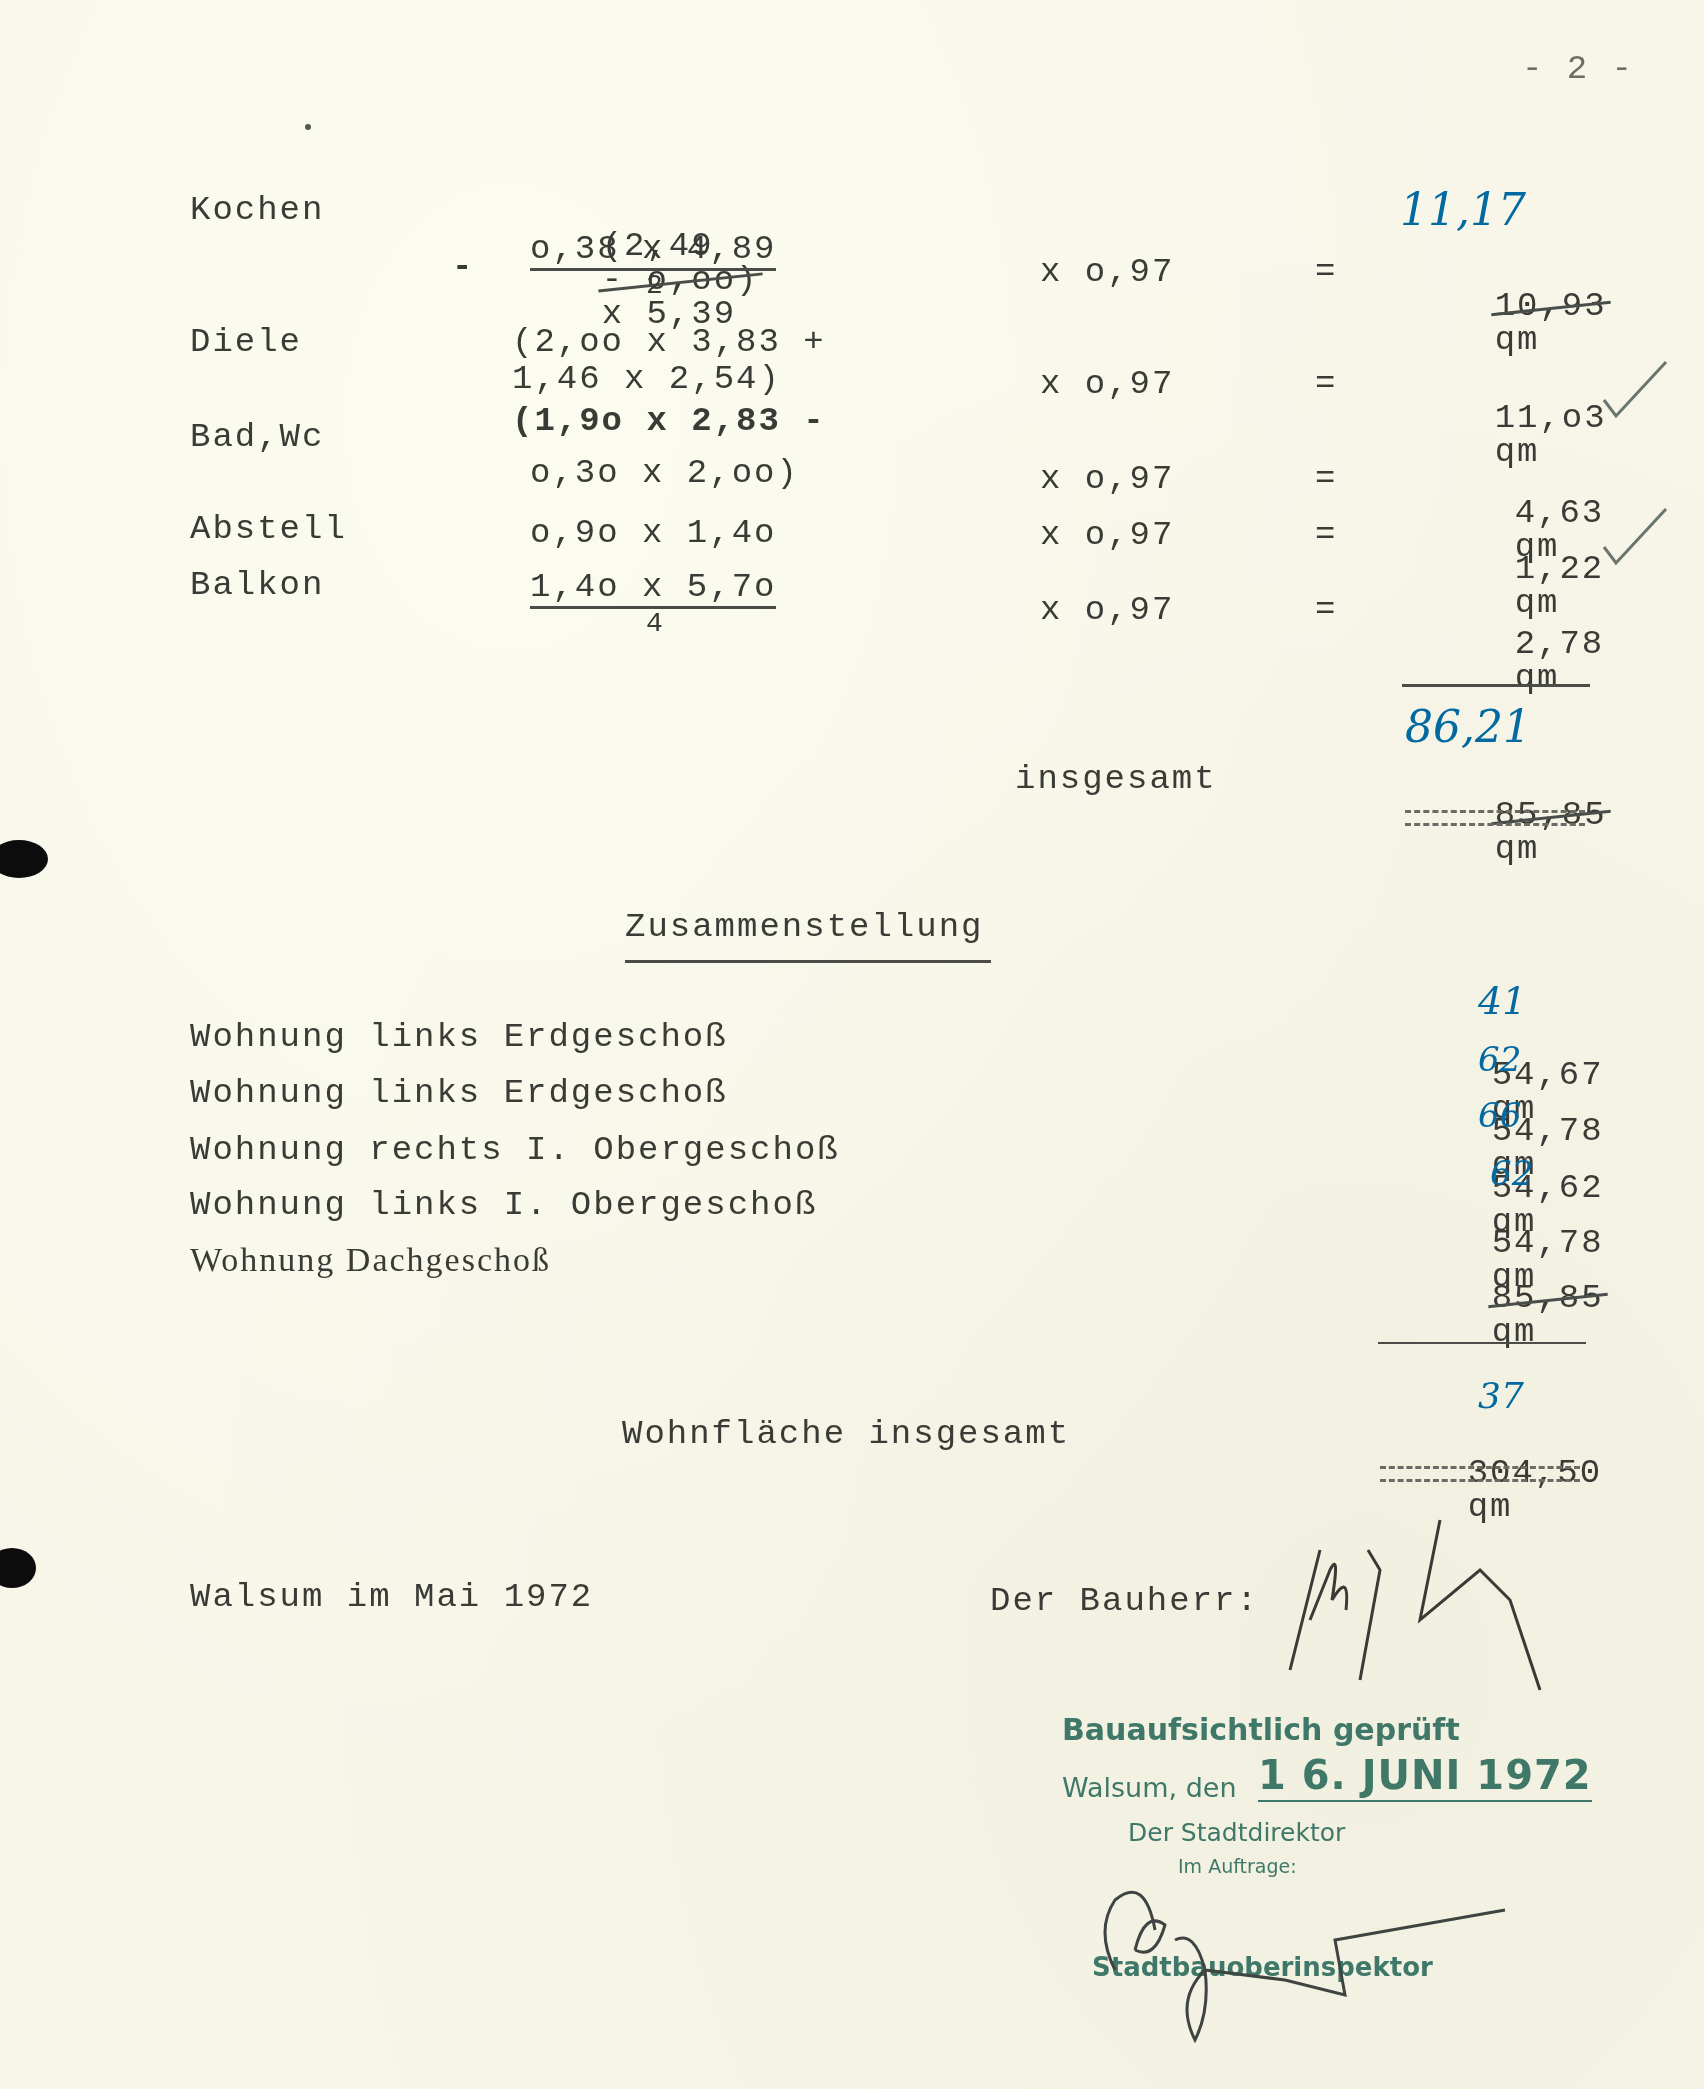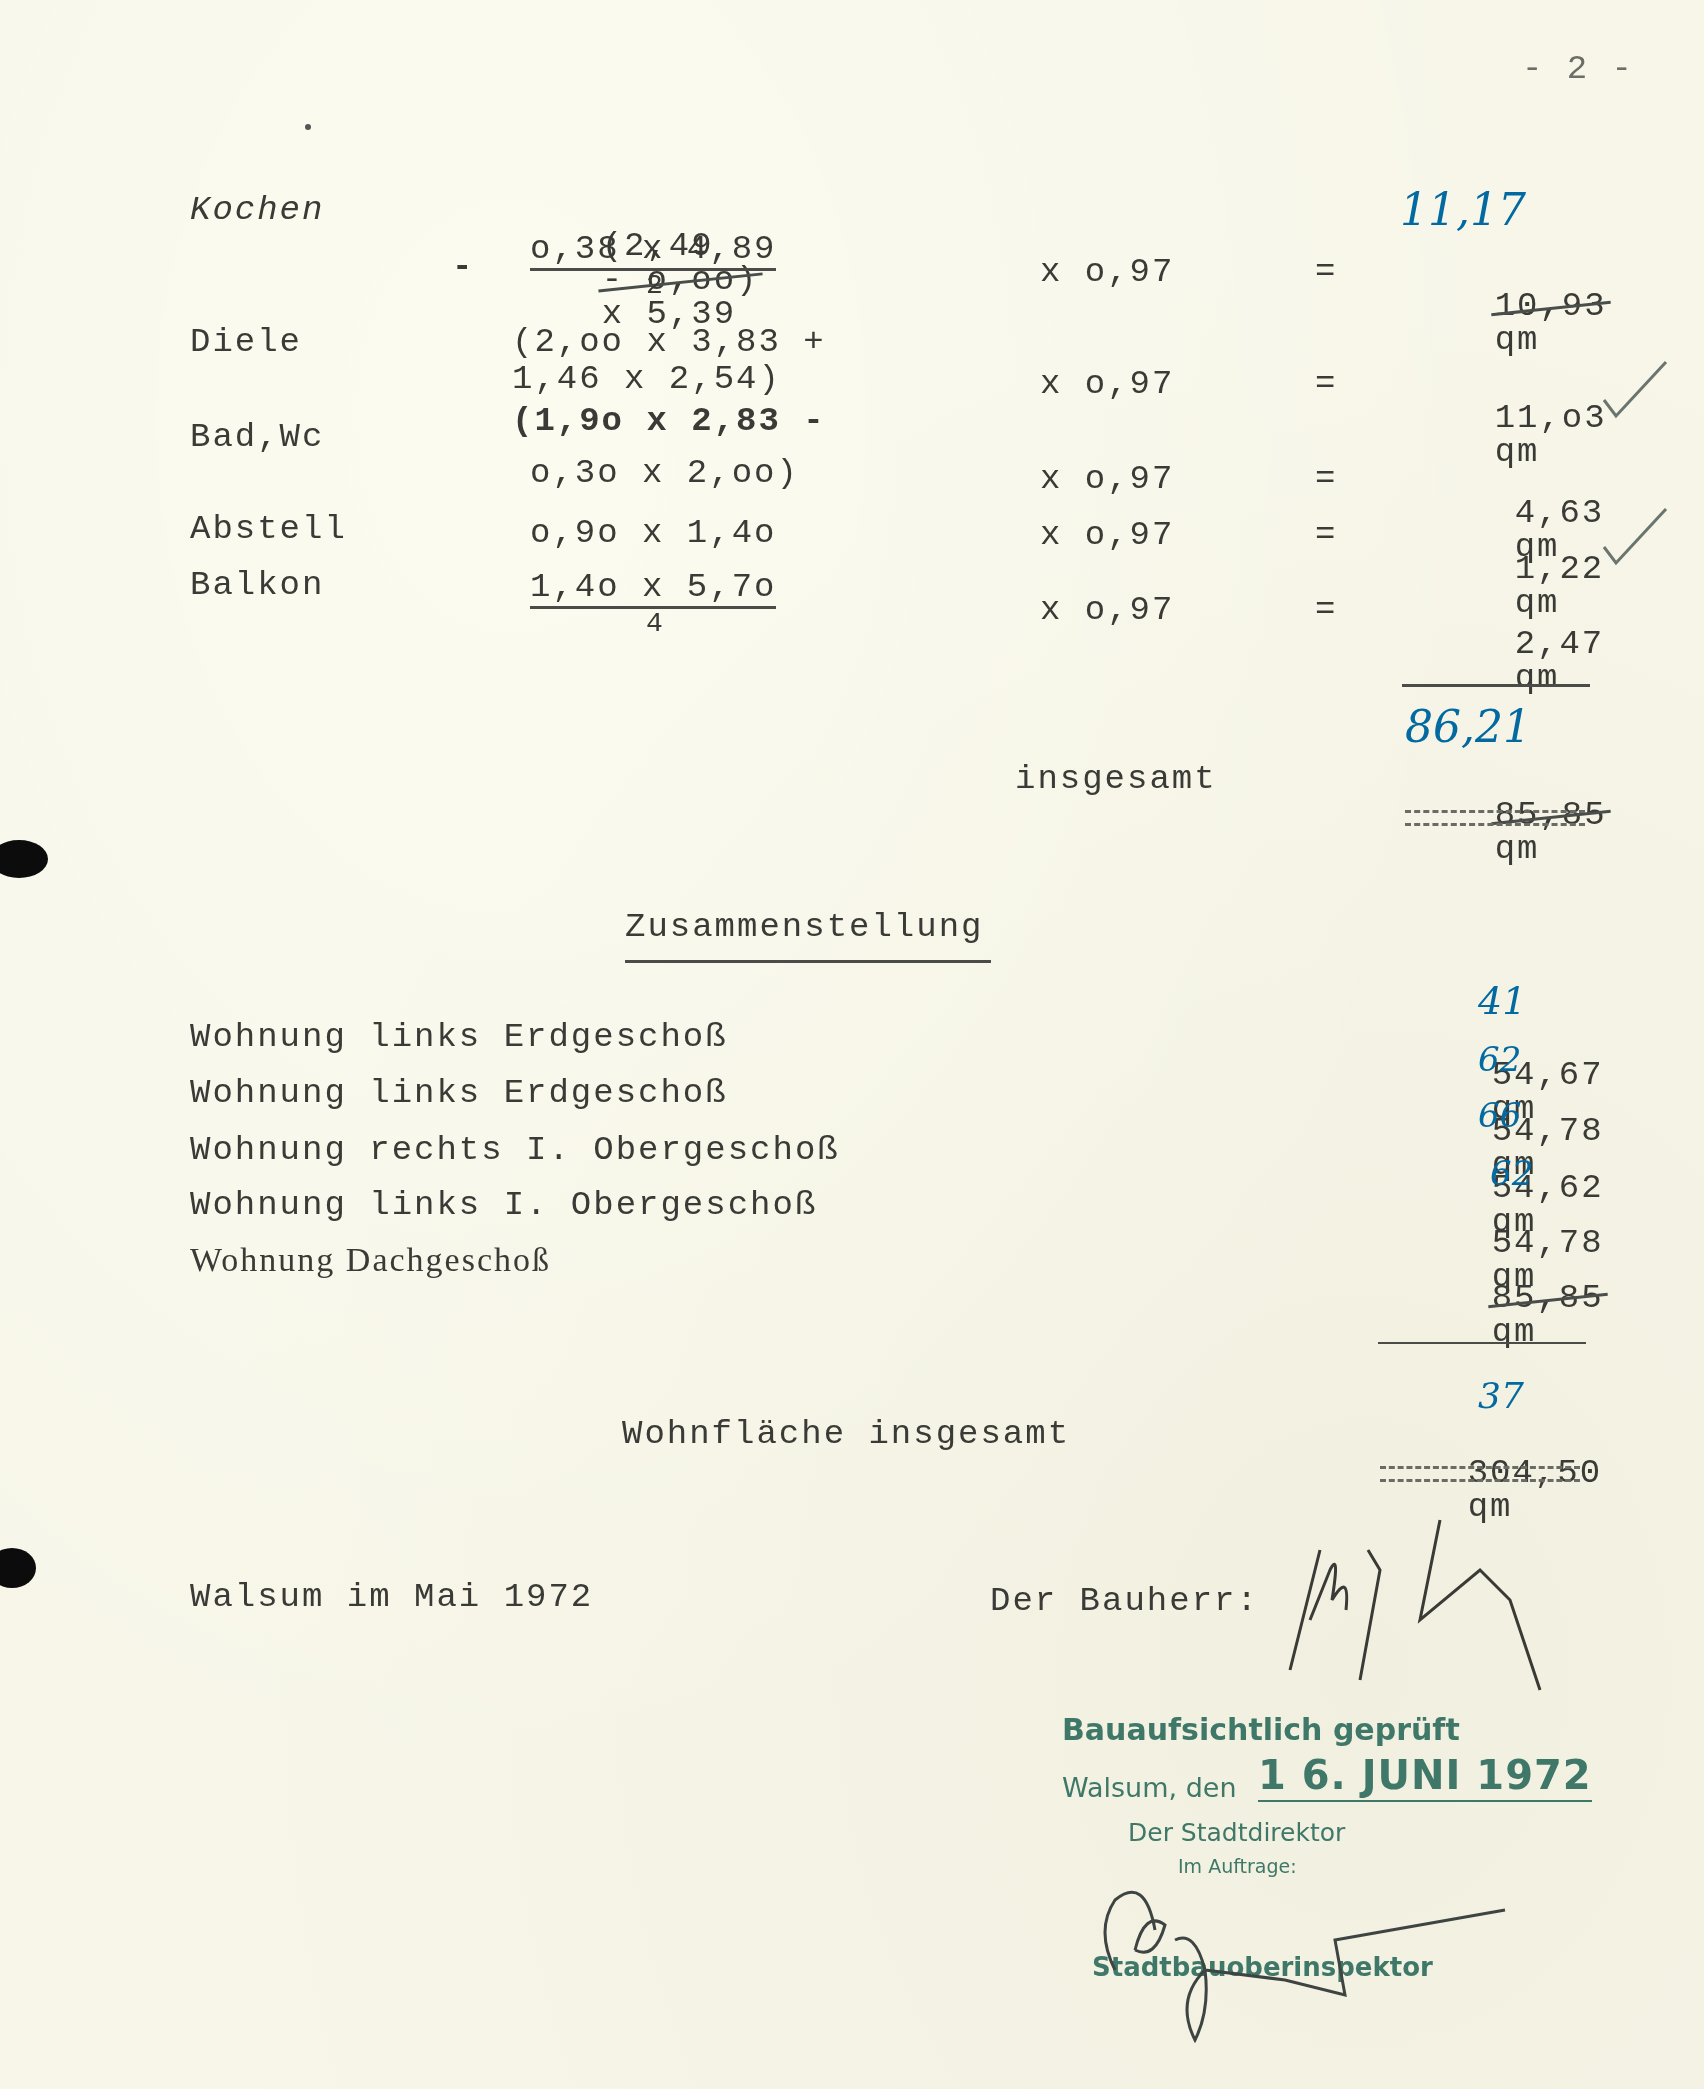--- a/index.html
+++ b/index.html
@@ -31,21 +31,21 @@
 <div class="page-bg"></div>
 
 <div class="hole" style="left:-10px; top:840px; width:58px; height:38px;"></div>
 <div class="hole" style="left:-12px; top:1548px; width:48px; height:40px;"></div>
 <div class="hole" style="left:305px; top:124px; width:6px; height:6px; background:#555;"></div>
 
 <div class="t" style="left:1522px; top:52px; color:#6d6d68;">- 2 -</div>
 
 <div>
 
-  <div class="t" style="left:190px; top:193px;font-style:italic;">Kochen</div>
+  <div class="t" style="left:190px; top:193px;">Kochen</div>
   <div class="t" style="left:512px; top:195px;">
     <span>(2,49</span>
     <span class="strike">- o,oo)</span>
     <span>x 5,39</span>
   </div>
   <div class="t" style="left:452px; top:250px; font-weight:bold;">-</div>
   <div class="t" style="left:530px; top:232px; border-bottom:3px solid #4b4b47; padding-bottom:2px;">o,38 x 4,89</div>
   <div class="t" style="left:646px; top:272px; font-size:28px;">2</div>
   <div class="t" style="left:1040px; top:255px;">x o,97</div>
   <div class="t" style="left:1315px; top:255px;">=</div>
@@ -89,21 +89,21 @@
   <svg class="check" style="left:1600px; top:505px;" width="70" height="65" viewBox="0 0 70 65">
     <path d="M4 42 L16 58 L66 4" fill="none" stroke="#6a7570" stroke-width="3"></path>
   </svg>
 
   <div class="t" style="left:190px; top:568px;">Balkon</div>
   <div class="t" style="left:530px; top:570px; border-bottom:3px solid #4b4b47; padding-bottom:2px;">1,4o x 5,7o</div>
   <div class="t" style="left:646px; top:610px; font-size:28px;">4</div>
   <div class="t" style="left:1040px; top:593px;">x o,97</div>
   <div class="t" style="left:1315px; top:593px;">=</div>
   <div class="t" style="left:1425px; top:593px;">
-    <span>2,47</span>
+    <span>2,78</span>
     <span>qm</span>
   </div>
 
   <div class="rule" style="left:1402px; top:684px; width:188px;"></div>
   <div class="hand" style="left:1405px; top:705px;">86,21</div>
   <div class="t" style="left:1015px; top:762px;">insgesamt</div>
   <div class="t" style="left:1405px; top:764px;">
     <span class="strike">85,85</span>
     <span>qm</span>
   </div>

